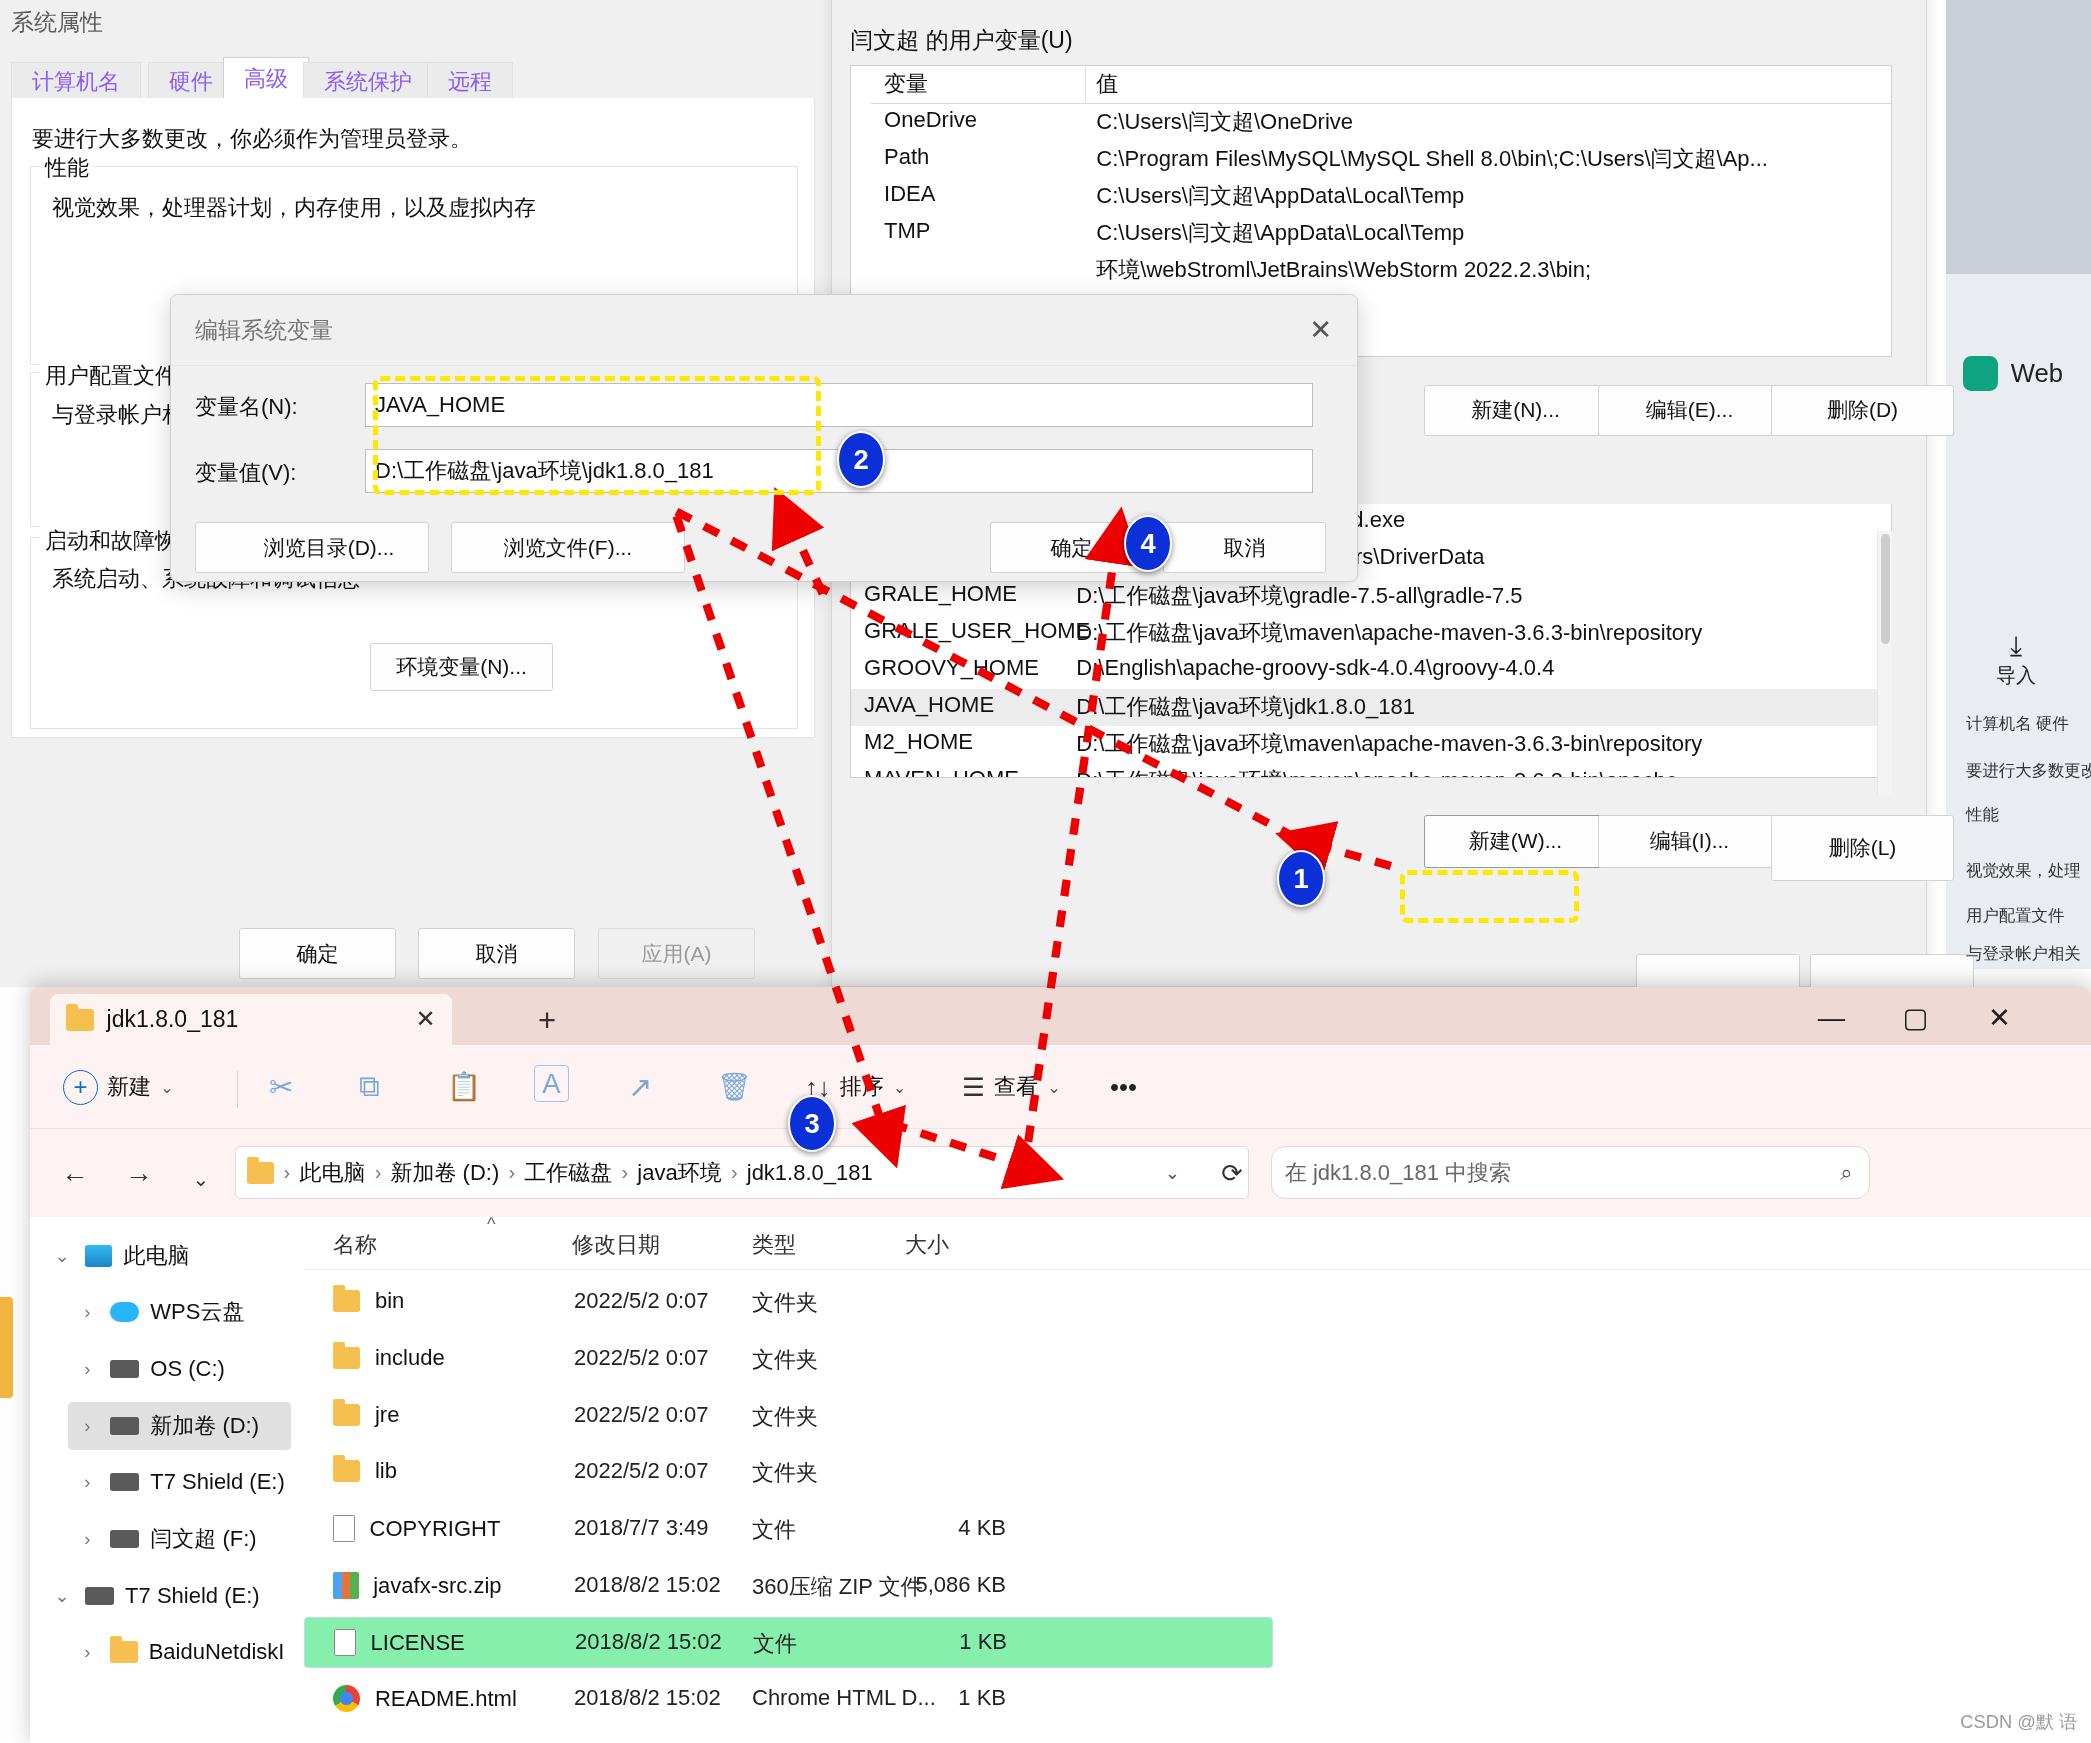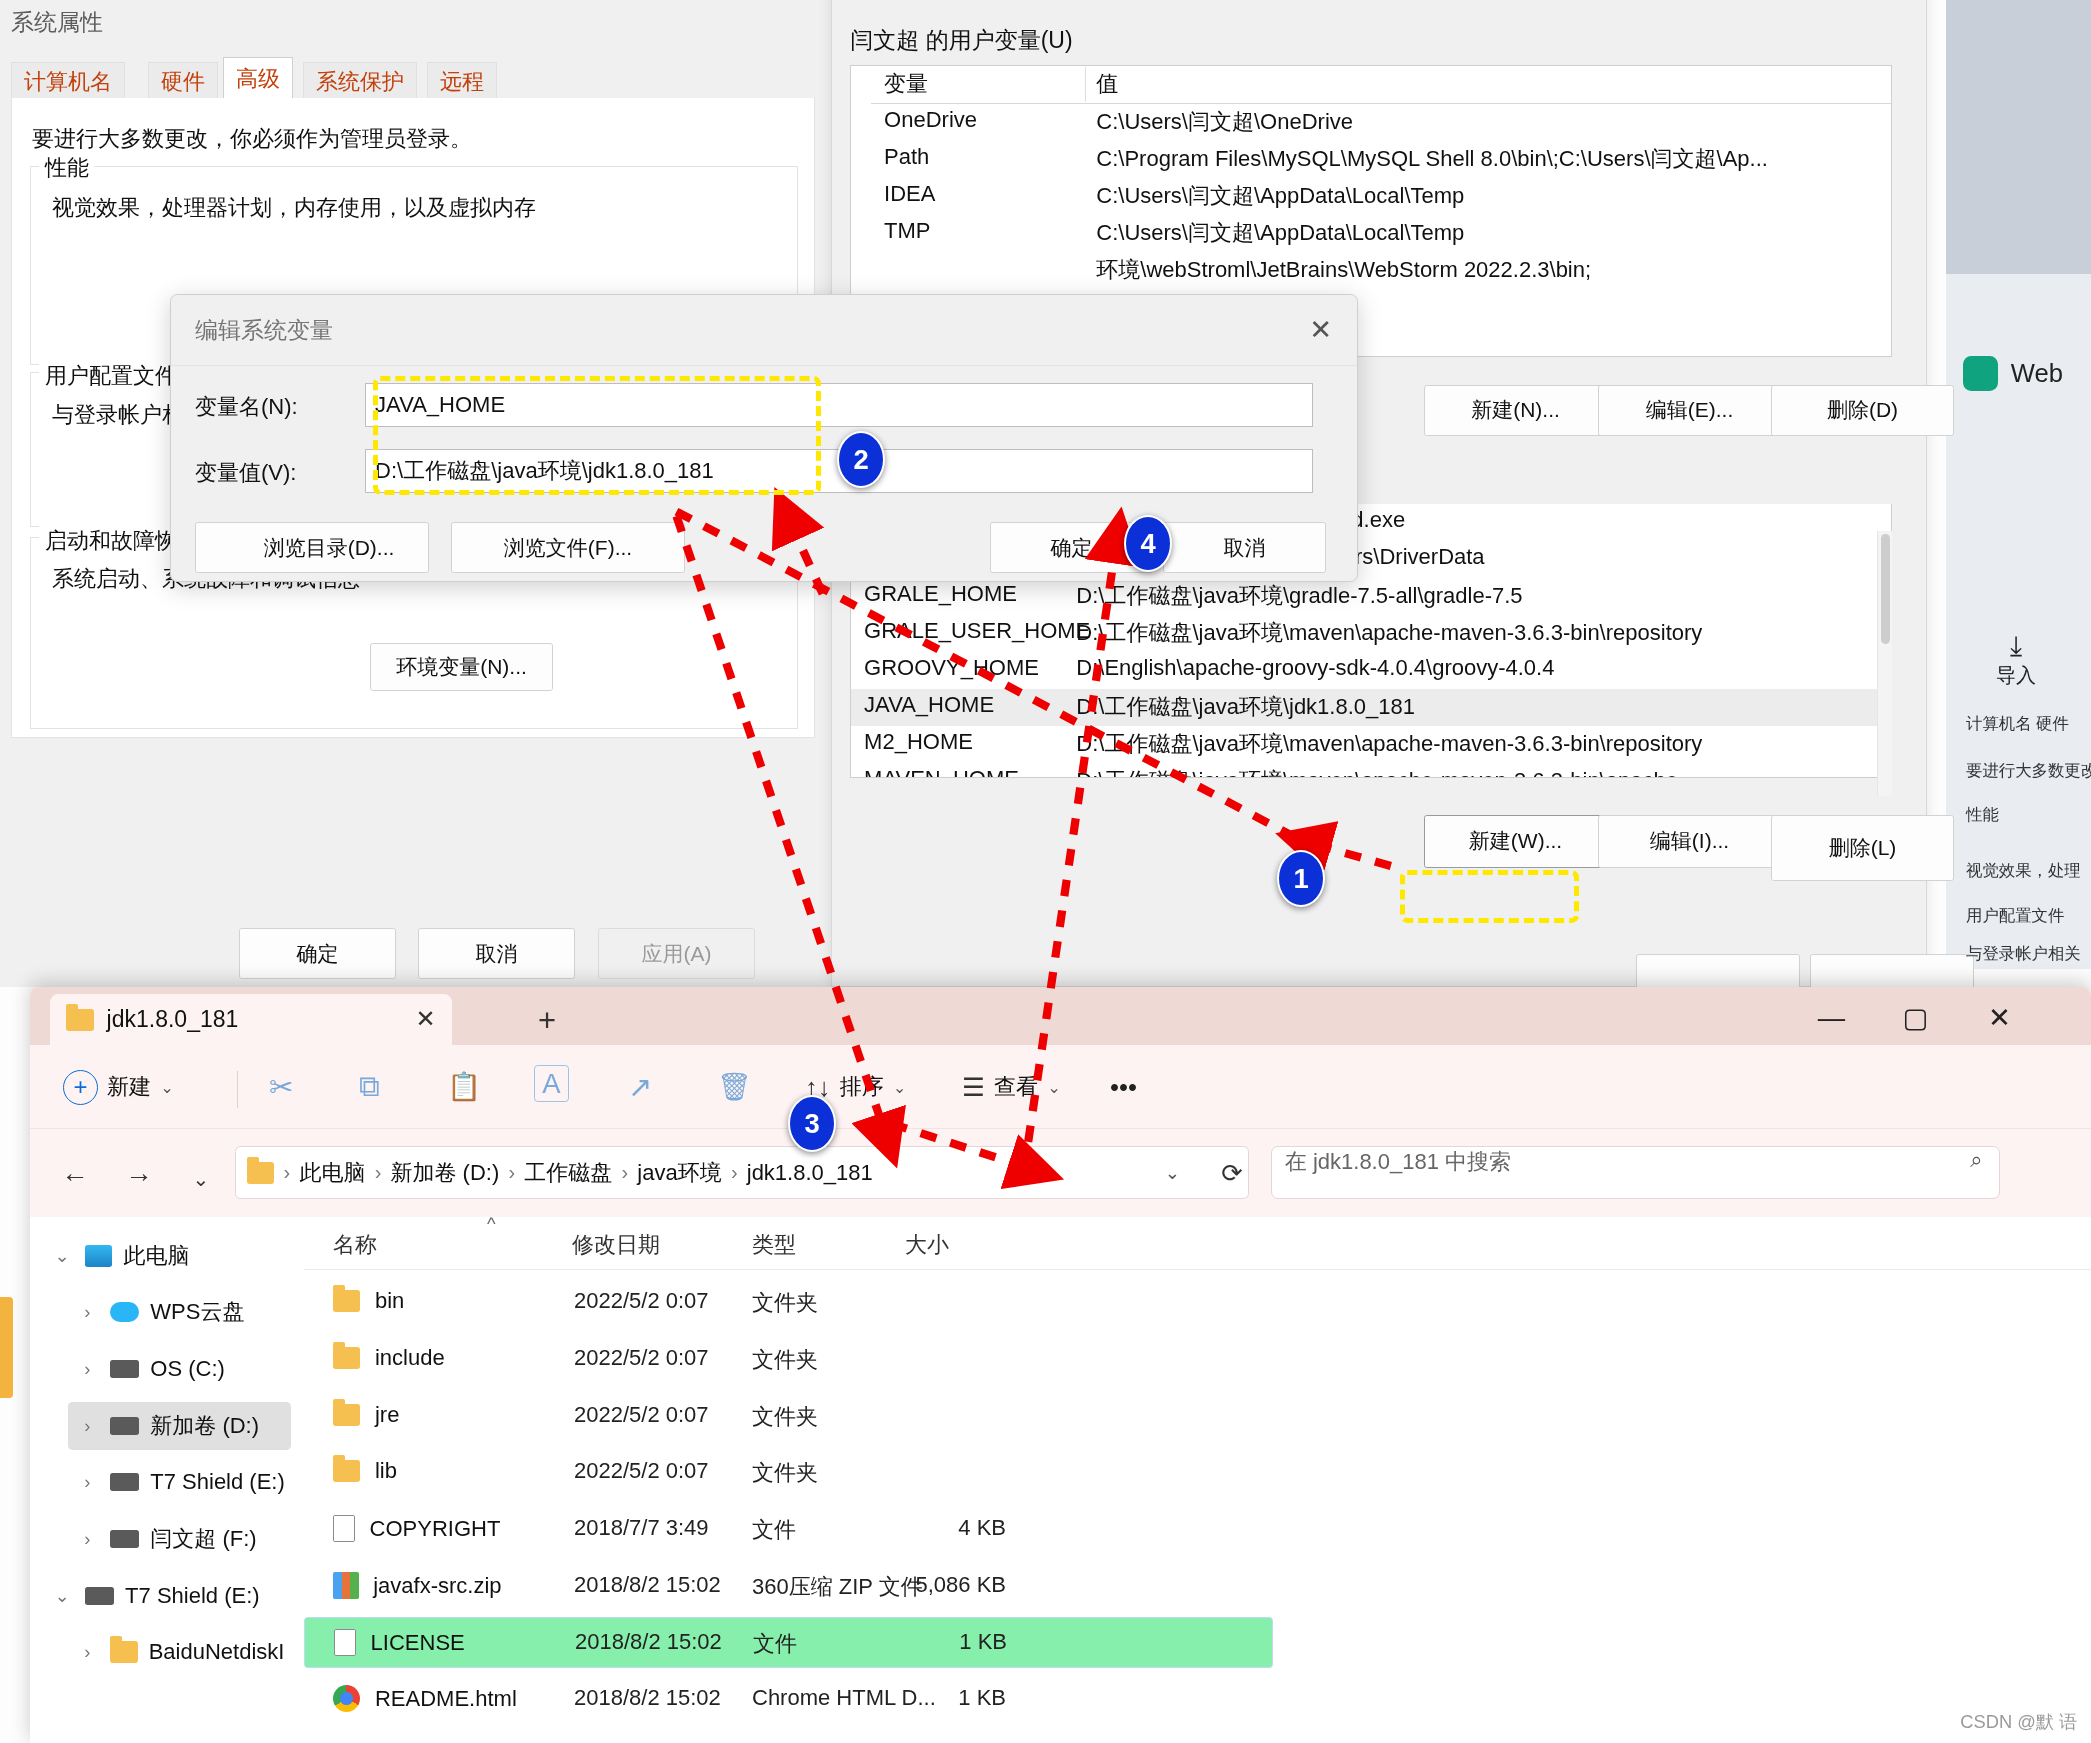--- a/index.html
+++ b/index.html
@@ -35,21 +35,21 @@
   .sysprops-title {
     position: absolute; left: 11px; top: 7.3px;
     font-size: 23px; color: #5d5d5d;
   }
   .sysprops-tabstrip {
     position: absolute; left: 11px; top: 62px; width: 804px; height: 37px;
     border-bottom: 0.9px solid #d7d7d7;
   }
   .tab {
     position: absolute; top: 0; height: 37px; line-height: 37px;
-    padding: 0 12px; font-size: 22px; color: #c2410c;
+    padding: 0 20px; font-size: 22px; color: #8b5cf6;
     background: #ebebeb; border: 0.9px solid #e0e0e0; border-bottom: none;
     white-space: nowrap;
   }
   .tab.active { background: #ffffff; border-color: #d0d0d0; }
   .sysprops-body {
     position: absolute; left: 11px; top: 98px; width: 804px; height: 640px;
     background: #ffffff;
     border: 0.9px solid #e3e3e3; border-top: none;
   }
   .sp-note { position: absolute; left: 20px; top: 25.6px; font-size: 22px; color: #111; white-space: nowrap;}
@@ -170,23 +170,23 @@
   .exp-addrbar { position: absolute; left: 0; top: 143px; width: 100%; height: 88px; background: #fdf3f2; }
   .nav-ico { position: absolute; top: 20px; width: 46px; height: 46px; display:flex; align-items:center; justify-content:center; font-size: 27.4px; color: #333;}
   .crumbbar {
     position: absolute; left: 205px; top: 16.4px; width: 1014px; height: 53px;
     background: #fff; border: 0.9px solid #e4d6d4; border-radius: 5.5px;
     display: flex; align-items: center; padding: 0 11px; gap: 5.5px;
     font-size: 22px; color: #111;
   }
   .crumb-sep { color: #777; font-size: 20px; margin: 0 3.7px; }
   .srchbar {
-    position: absolute; left: 1241px; top: 16.4px; width: 729px; height: 53px;
-    background: #fff; border: 0.9px solid #e4d6d4; border-radius: 7px;
-    display: flex; padding: 0 12.8px;
+    position: absolute; left: 1241px; top: 16.4px; width: 599px; height: 53px;
+    background: #fff; border: 0.9px solid #e4d6d4; border-radius: 14px;
+    display: flex; align-items: center; padding: 0 12.8px;
     font-size: 22px; color: #666;
   }
 
   .exp-main { position: absolute; left: 0; top: 230px; width: 100%; height: 526px; background: #ffffff; }
   .exp-sidebar { position: absolute; left: 0; top: 0; width: 274px; height: 526px; background: #fff; }
   .side-item {
     position: absolute; left: 12.8px; width: 249px; height: 48px;
     display: flex; align-items: center; gap: 11px; font-size: 22px; color: #111;
     border-radius: 4.6px; padding-left: 7.3px;
   }

